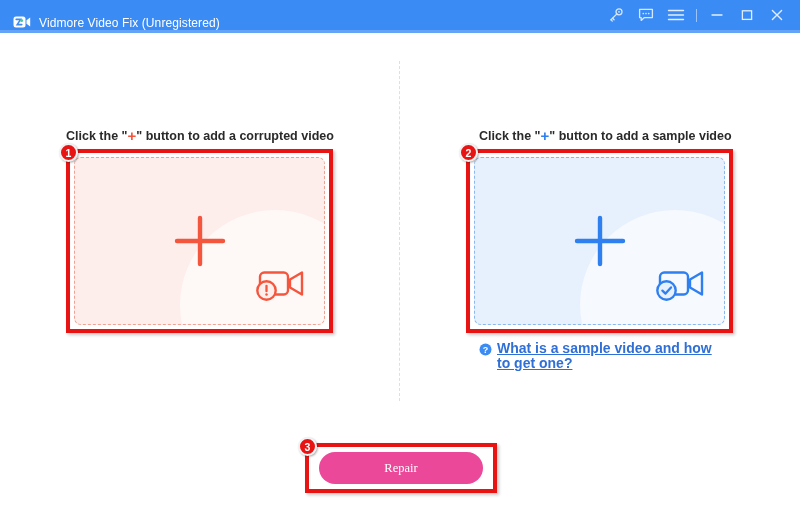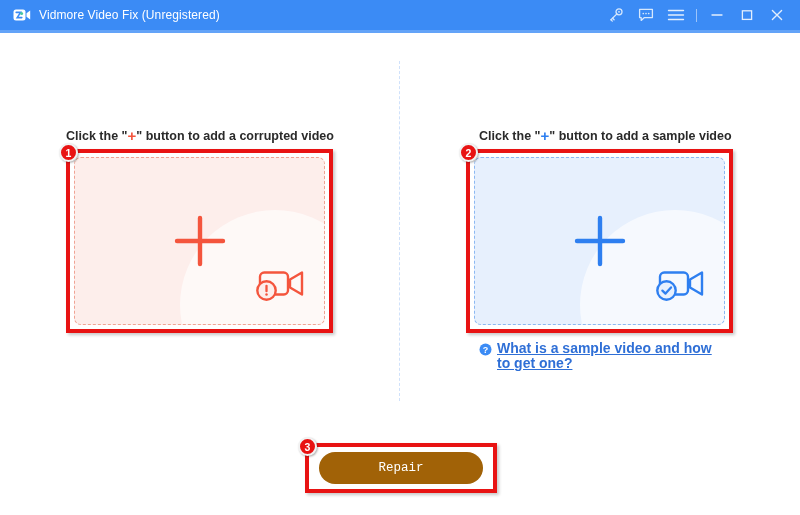--- a/index.html
+++ b/index.html
@@ -17,21 +17,21 @@
   }
 
   
   .titlebar {
     position: absolute;
     left: 0; top: 0;
     width: 800px;
     height: 30px;
     background: #3b8bf5;
     display: flex;
-    align-items: center;
+    align-items: flex-end;
   }
   .titlebar-underline {
     position: absolute;
     left: 0; top: 30px;
     width: 800px; height: 3px;
     background: #63a3f8;
   }
   .app-logo {
     margin-left: 13px;
     width: 18px; height: 15px;
@@ -197,26 +197,26 @@
   }
 
   
   .repair-btn {
     position: absolute;
     left: 319px;
     top: 419px;
     width: 164px;
     height: 32px;
     border-radius: 16px;
-    background: #a16207;
+    background: #ec4899;
     color: #ffffff;
     font-size: 12.5px;
     border: none;
     cursor: pointer;
-    font-family: Liberation Mono, monospace;
+    font-family: Liberation Serif, serif;
     display: flex;
     align-items: center;
     justify-content: center;
   }
 
   
   .badge {
     position: absolute;
     width: 19px;
     height: 19px;

